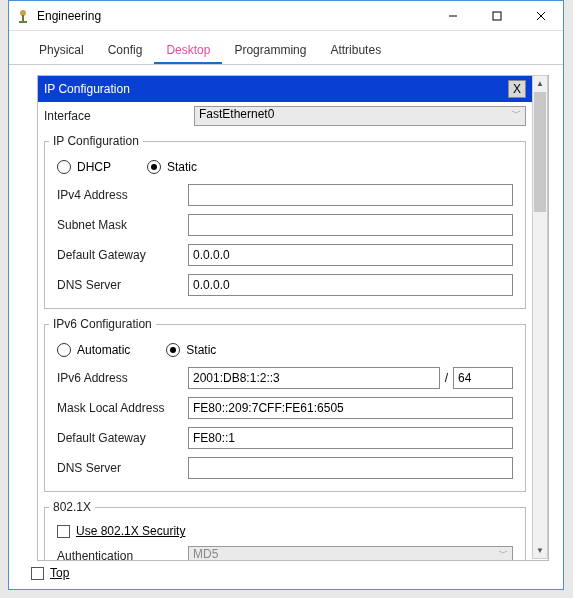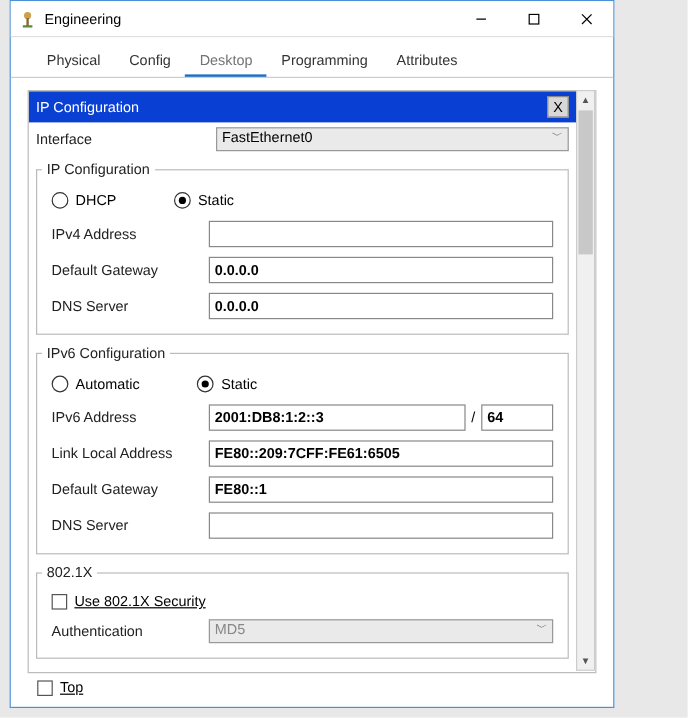--- a/index.html
+++ b/index.html
@@ -1,47 +1,47 @@
 <!DOCTYPE html>
 <html><head>
 <meta charset="utf-8">
 <style>
 * { box-sizing: border-box; margin: 0; padding: 0; font-family: "Segoe UI", Tahoma, sans-serif; font-size: 12px; }
 body { background: #e8e8e8; width: 573px; height: 598px; overflow: hidden; position: relative; }
-.window { position: absolute; left: 8px; top: 0; width: 504px; height: 590px; background: #fff; border: 1px solid #4a90d9; }
+.window { position: absolute; left: 8px; top: 0; width: 556px; height: 590px; background: #fff; border: 1px solid #4a90d9; }
 .titlebar { height: 30px; background: #fff; display: flex; align-items: center; padding-left: 6px; border-bottom: 1px solid #e0e0e0; }
 .titlebar .icon { width: 16px; height: 16px; margin-right: 6px; }
 .titlebar .title { flex: 1; font-size: 12px; }
 .winbtn { width: 44px; height: 28px; display: flex; align-items: center; justify-content: center; cursor: pointer; }
 .winbtn svg { width: 10px; height: 10px; }
 .tabs { display: flex; padding: 6px 18px 0 18px; border-bottom: 1px solid #ccc; height: 34px; text-align: center; }
 .tab { padding: 6px 12px; cursor: pointer; color: #333; }
-.tab.active { color: #737373; border-bottom: 2px solid #1a6fc4; }
-.content-wrap { position: relative; padding: 10px 14px 0 14px; height: calc(100% - 30px - 34px - 28px); }
+.tab.active { color: #ec4899; border-bottom: 2px solid #1a6fc4; }
+.content-wrap { position: relative; padding: 10px 14px 0 28px; height: calc(100% - 30px - 34px - 28px); }
 .content { border: 1px solid #bbb; background: #fff; height: 100%; overflow-y: auto; position: relative; }
 .scrollbar-v { position: absolute; right: 15px; top: 10px; bottom: 2px; width: 16px; background: #f0f0f0; border: 1px solid #ccc; }
 .scrollbar-v .thumb { position: absolute; left: 1px; right: 1px; top: 16px; height: 120px; background: #c8c8c8; }
 .scrollbar-v .arr { position: absolute; left:0; right:0; height:15px; display:flex; align-items:center; justify-content:center; font-size:8px; color:#555; }
 .scrollbar-v .arr.up { top:0; } .scrollbar-v .arr.dn { bottom:0; }
 .panel-header { background: #0a3fd4; color: #fff; padding: 4px 6px; display: flex; align-items: center; justify-content: space-between; }
 .panel-header .close { background: #d8d8d8; color: #000; width: 18px; height: 18px; display: flex; align-items: center; justify-content: center; cursor: pointer; border: 1px solid #888; }
 .row { display: flex; align-items: center; padding: 4px 6px; gap: 20px; }
 .label { width: 130px; color: #222; }
 .select { flex: 1; height: 20px; border: 1px solid #999; background: #eaeaea; padding: 0 4px; display: flex; align-items: flex-start; justify-content: space-between; cursor: pointer; }
 .select.disabled { color: #888; }
 .select .chev { font-size: 9px; color: #555; }
 fieldset { border: 1px solid #bbb; margin: 4px 6px 8px 6px; padding: 6px 4px 8px 4px; }
 legend { padding: 0 4px; color: #222; font-size: 12px; }
-.radio-row { display: flex; align-items: center; gap: 48px; padding: 6px 8px; text-align: right; }
+.radio-row { display: flex; align-items: center; gap: 36px; padding: 6px 8px; text-align: right; }
 .radio { display: flex; align-items: center; gap: 6px; cursor: pointer; }
 .radio .circ { width: 14px; height: 14px; border: 1px solid #333; border-radius: 50%; display: flex; align-items: center; justify-content: center; }
 .radio.sel .circ::after { content: ""; width: 6px; height: 6px; background: #000; border-radius: 50%; }
 .field-row { display: flex; align-items: center; padding: 4px 8px; gap: 1px; }
 .field-label { width: 130px; color: #222; }
-.text-input { flex: 1; height: 22px; border: 1px solid #888; padding: 0 4px; background: #fff; font-weight: bold; }
+.text-input { flex: 1; height: 22px; border: 1px solid #888; padding: 0 4px; background: #fff; }
 .text-input.small { width: 60px; flex: none; }
 .slash { padding: 0 4px; }
 .checkbox { display: flex; align-items: center; gap: 6px; padding: 4px 8px; cursor: pointer; text-decoration: underline; }
 .checkbox .box { width: 13px; height: 13px; border: 1px solid #555; background: #fff; }
 .bottom { position: absolute; left: 14px; right: 4px; bottom: 4px; height: 24px; display: flex; align-items: center; }
 .inner { padding-right: 16px; }
 </style>
 </head>
 <body>
 
@@ -107,20 +107,24 @@
           <div class="radio sel">
                 <span class="circ"></span>
                 <span>Static</span>
               </div>
         </div>
         <div class="field-row">
               <span class="field-label">IPv4 Address</span>
               <input class="text-input" value="" style="">
             </div>
         <div class="field-row">
+              <span class="field-label">Subnet Mask</span>
+              <input class="text-input" value="" style="">
+            </div>
+        <div class="field-row">
               <span class="field-label">Default Gateway</span>
               <input class="text-input" value="0.0.0.0" style="">
             </div>
         <div class="field-row">
               <span class="field-label">DNS Server</span>
               <input class="text-input" value="0.0.0.0" style="">
             </div>
       </fieldset>
 
       <fieldset>
@@ -135,21 +139,21 @@
                 <span>Static</span>
               </div>
         </div>
         <div class="field-row">
           <span class="field-label">IPv6 Address</span>
           <input class="text-input" value="2001:DB8:1:2::3" style="">
           <span class="slash">/</span>
           <input class="text-input small" value="64" style="">
         </div>
         <div class="field-row">
-              <span class="field-label">Link Local Address</span>
+              <span class="field-label">Mask Local Address</span>
               <input class="text-input" value="FE80::209:7CFF:FE61:6505" style="">
             </div>
         <div class="field-row">
               <span class="field-label">Default Gateway</span>
               <input class="text-input" value="FE80::1" style="">
             </div>
         <div class="field-row">
               <span class="field-label">DNS Server</span>
               <input class="text-input" value="" style="">
             </div>

